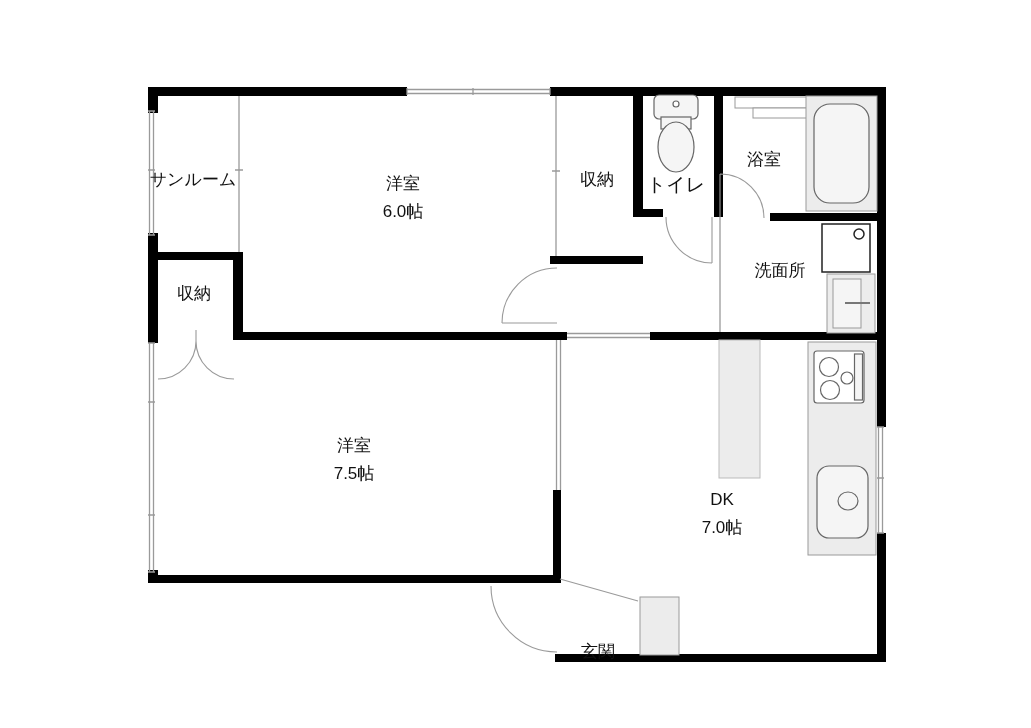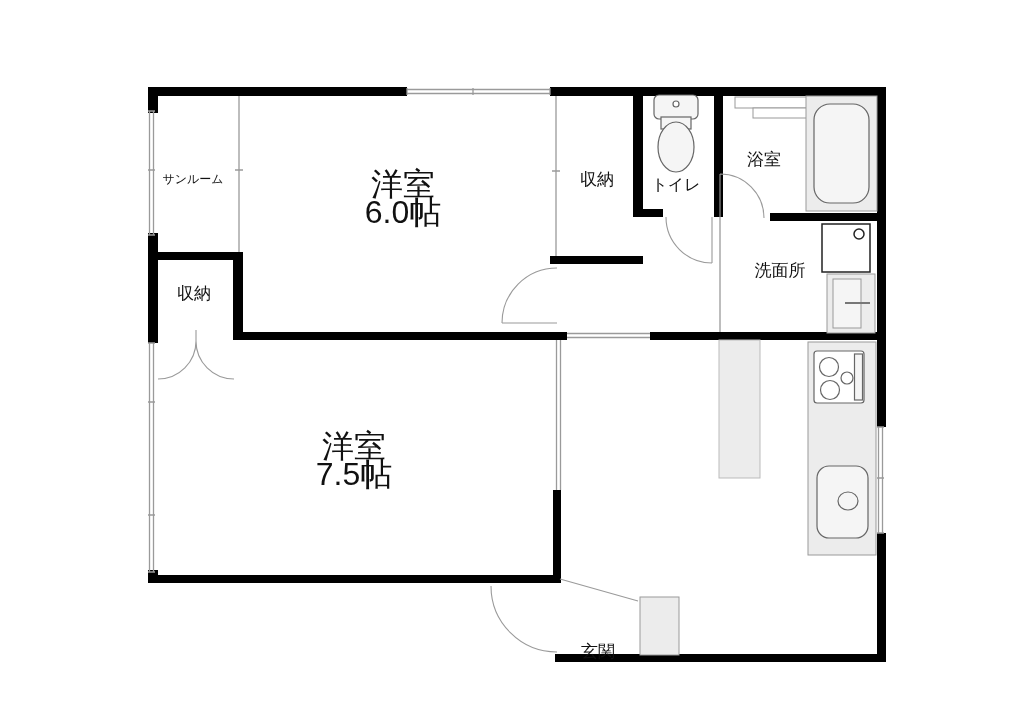--- a/index.html
+++ b/index.html
@@ -12,23 +12,23 @@
   .thin{stroke:var(--thin-line,#9a9a9a);fill:none;stroke-width:1.3;}
   .door{stroke:var(--thin-line,#9a9a9a);fill:none;stroke-width:1.1;}
   .fix-panel{fill:var(--fixture-fill,#ececec);stroke:#9a9a9a;stroke-width:1;}
   .fix-light{fill:#f5f5f5;stroke:var(--fixture-stroke,#666);stroke-width:1.2;}
   .fix-white{fill:#ffffff;stroke:var(--fixture-stroke,#666);stroke-width:1.2;}
   .fix-dark{fill:#ffffff;stroke:#222;stroke-width:1.5;}
   .label{
     position:absolute;transform:translate(-50%,-50%);
     color:var(--text,#111);white-space:nowrap;text-align:center;line-height:1.15;
   }
-  .lbl-lg{font-size:32px;line-height:28px;}
+  .lbl-lg{font-size:17px;line-height:28px;}
   .lbl-md{font-size:17px;}
-  .lbl-sm{font-size:12px;}
+  .lbl-sm{font-size:17px;}
 </style>
 </head>
 <body>
 
 <div id="plan">
 
   <svg width="1031" height="728" viewBox="0 0 1031 728">
 
     <g>
       <rect class="wall" x="150" y="87" width="257" height="9"></rect>
@@ -137,29 +137,33 @@
 
   <div class="label lbl-sm" style="left:193px;top:180px">サンルーム</div>
 
   <div class="label lbl-lg" style="left:403px;top:198px">
     <div>洋室</div>
     <div>6.0帖</div>
   </div>
 
   <div class="label lbl-md" style="left:597px;top:180px">収納</div>
 
-  <div class="label lbl-md" style="left:676px;top:185px;font-size:16px">トイレ</div>
+  <div class="label lbl-md" style="left:676px;top:185px;font-size:19px">トイレ</div>
 
   <div class="label lbl-md" style="left:764px;top:160px">浴室</div>
 
   <div class="label lbl-md" style="left:780px;top:271px">洗面所</div>
 
   <div class="label lbl-md" style="left:194px;top:294px">収納</div>
 
   <div class="label lbl-lg" style="left:354px;top:460px">
     <div>洋室</div>
     <div>7.5帖</div>
   </div>
 
+  <div class="label lbl-lg" style="left:722px;top:514px">
+    <div>DK</div>
+    <div>7.0帖</div>
+  </div>
 
   <div class="label lbl-md" style="left:598px;top:652px">玄関</div>
 
 </div>
 
 </body></html>

